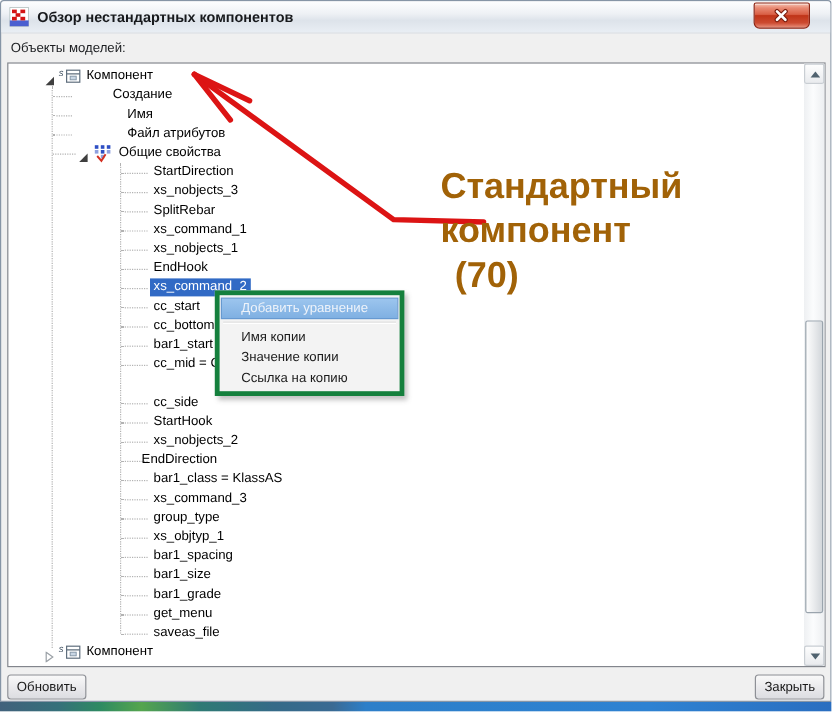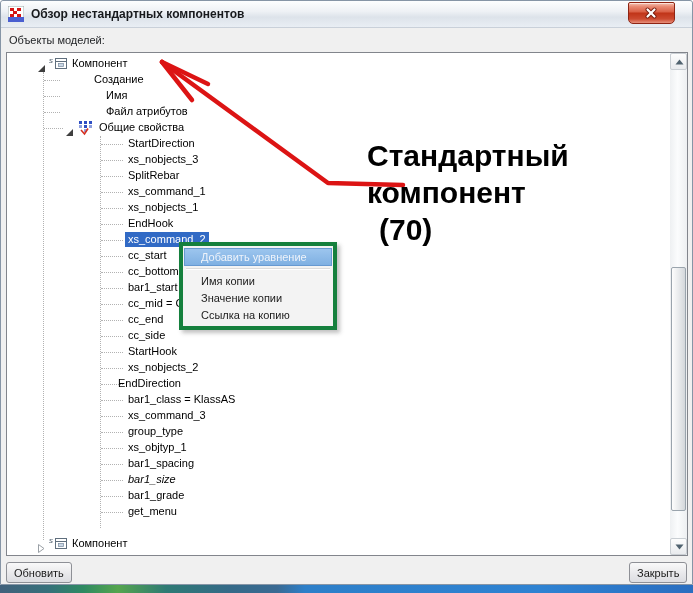--- a/index.html
+++ b/index.html
@@ -192,24 +192,20 @@
             <span class="tlabel" style="left: 118px;">cc_bottom</span>
           </div>
           <div class="trow" style="top: 227px;">
             <span class="stub" style="left: 94px; width: 22px;"></span>
             <span class="tlabel" style="left: 118px;">bar1_start</span>
           </div>
           <div class="trow" style="top: 243px;">
             <span class="stub" style="left: 94px; width: 22px;"></span>
             <span class="tlabel" style="left: 118px;">cc_mid = C</span>
           </div>
-          <div class="trow" style="top: 259px;">
-            <span class="stub" style="left: 94px; width: 22px;"></span>
-            <span class="tlabel" style="left: 118px;">cc_end</span>
-          </div>
           <div class="trow" style="top: 275px;">
             <span class="stub" style="left: 94px; width: 22px;"></span>
             <span class="tlabel" style="left: 118px;">cc_side</span>
           </div>
           <div class="trow" style="top: 291px;">
             <span class="stub" style="left: 94px; width: 22px;"></span>
             <span class="tlabel" style="left: 118px;">StartHook</span>
           </div>
           <div class="trow" style="top: 307px;">
             <span class="stub" style="left: 94px; width: 22px;"></span>
@@ -232,31 +228,35 @@
             <span class="tlabel" style="left: 118px;">group_type</span>
           </div>
           <div class="trow" style="top: 387px;">
             <span class="stub" style="left: 94px; width: 22px;"></span>
             <span class="tlabel" style="left: 118px;">xs_objtyp_1</span>
           </div>
           <div class="trow" style="top: 403px;">
             <span class="stub" style="left: 94px; width: 22px;"></span>
             <span class="tlabel" style="left: 118px;">bar1_spacing</span>
           </div>
-          <div class="trow" style="top: 419px; font-style: italic;">
+          <div class="trow" style="top: 419px;">
             <span class="stub" style="left: 94px; width: 22px;"></span>
             <span class="tlabel" style="left: 118px;">bar1_size</span>
           </div>
           <div class="trow" style="top: 435px;">
             <span class="stub" style="left: 94px; width: 22px;"></span>
             <span class="tlabel" style="left: 118px;">bar1_grade</span>
           </div>
           <div class="trow" style="top: 451px;">
             <span class="stub" style="left: 94px; width: 22px;"></span>
             <span class="tlabel" style="left: 118px;">get_menu</span>
+          </div>
+          <div class="trow" style="top: 467px;">
+            <span class="stub" style="left: 94px; width: 22px;"></span>
+            <span class="tlabel" style="left: 118px;">saveas_file</span>
           </div>
           <div class="trow" style="top: 483px;">
             <span class="tri" style="left: 30px;"><svg width="9" height="9">
                 <polygon points="1.5,0.5 7,4.5 1.5,8.5" fill="#fff" stroke="#9aa0a6"></polygon>
               </svg></span>
             <span class="nicon" style="left: 41px;"><svg width="22" height="15" viewBox="0 0 22 15">
                 <text x="1" y="7" font-size="8" font-style="italic" fill="#4a5a6a">s</text>
                 <rect x="7.5" y="2.5" width="11" height="10" fill="#fff" stroke="#5f6e7d"></rect>
                 <line x1="7.5" y1="5.5" x2="18.5" y2="5.5" stroke="#5f6e7d"></line>
                 <rect x="10.5" y="7.5" width="5" height="3" fill="#c9d6e4" stroke="#8496a8" stroke-width="0.8"></rect>
@@ -278,21 +278,21 @@
         </div>
       </div>
     </div>
 
     <svg class="arrow" width="693" height="593">
       <polyline points="402,184 327,182 161,61" fill="none" stroke="#dc1414" stroke-width="4.5" stroke-linejoin="round" stroke-linecap="round"></polyline>
       <line x1="161" y1="61" x2="207" y2="83" stroke="#dc1414" stroke-width="4.5" stroke-linecap="round"></line>
       <line x1="161" y1="61" x2="191" y2="99" stroke="#dc1414" stroke-width="4.5" stroke-linecap="round"></line>
     </svg>
 
-    <div class="annotation" style="color: #000000;">
+    <div class="annotation" style="color: #a16207;">
       <div>Стандартный</div>
       <div>компонент</div>
       <div class="l3">(70)</div>
     </div>
 
     <div class="menu">
         <div class="mitem hl">Добавить уравнение</div>
         <div class="msep"></div>
         <div class="mitem">Имя копии</div>
         <div class="mitem">Значение копии</div>

